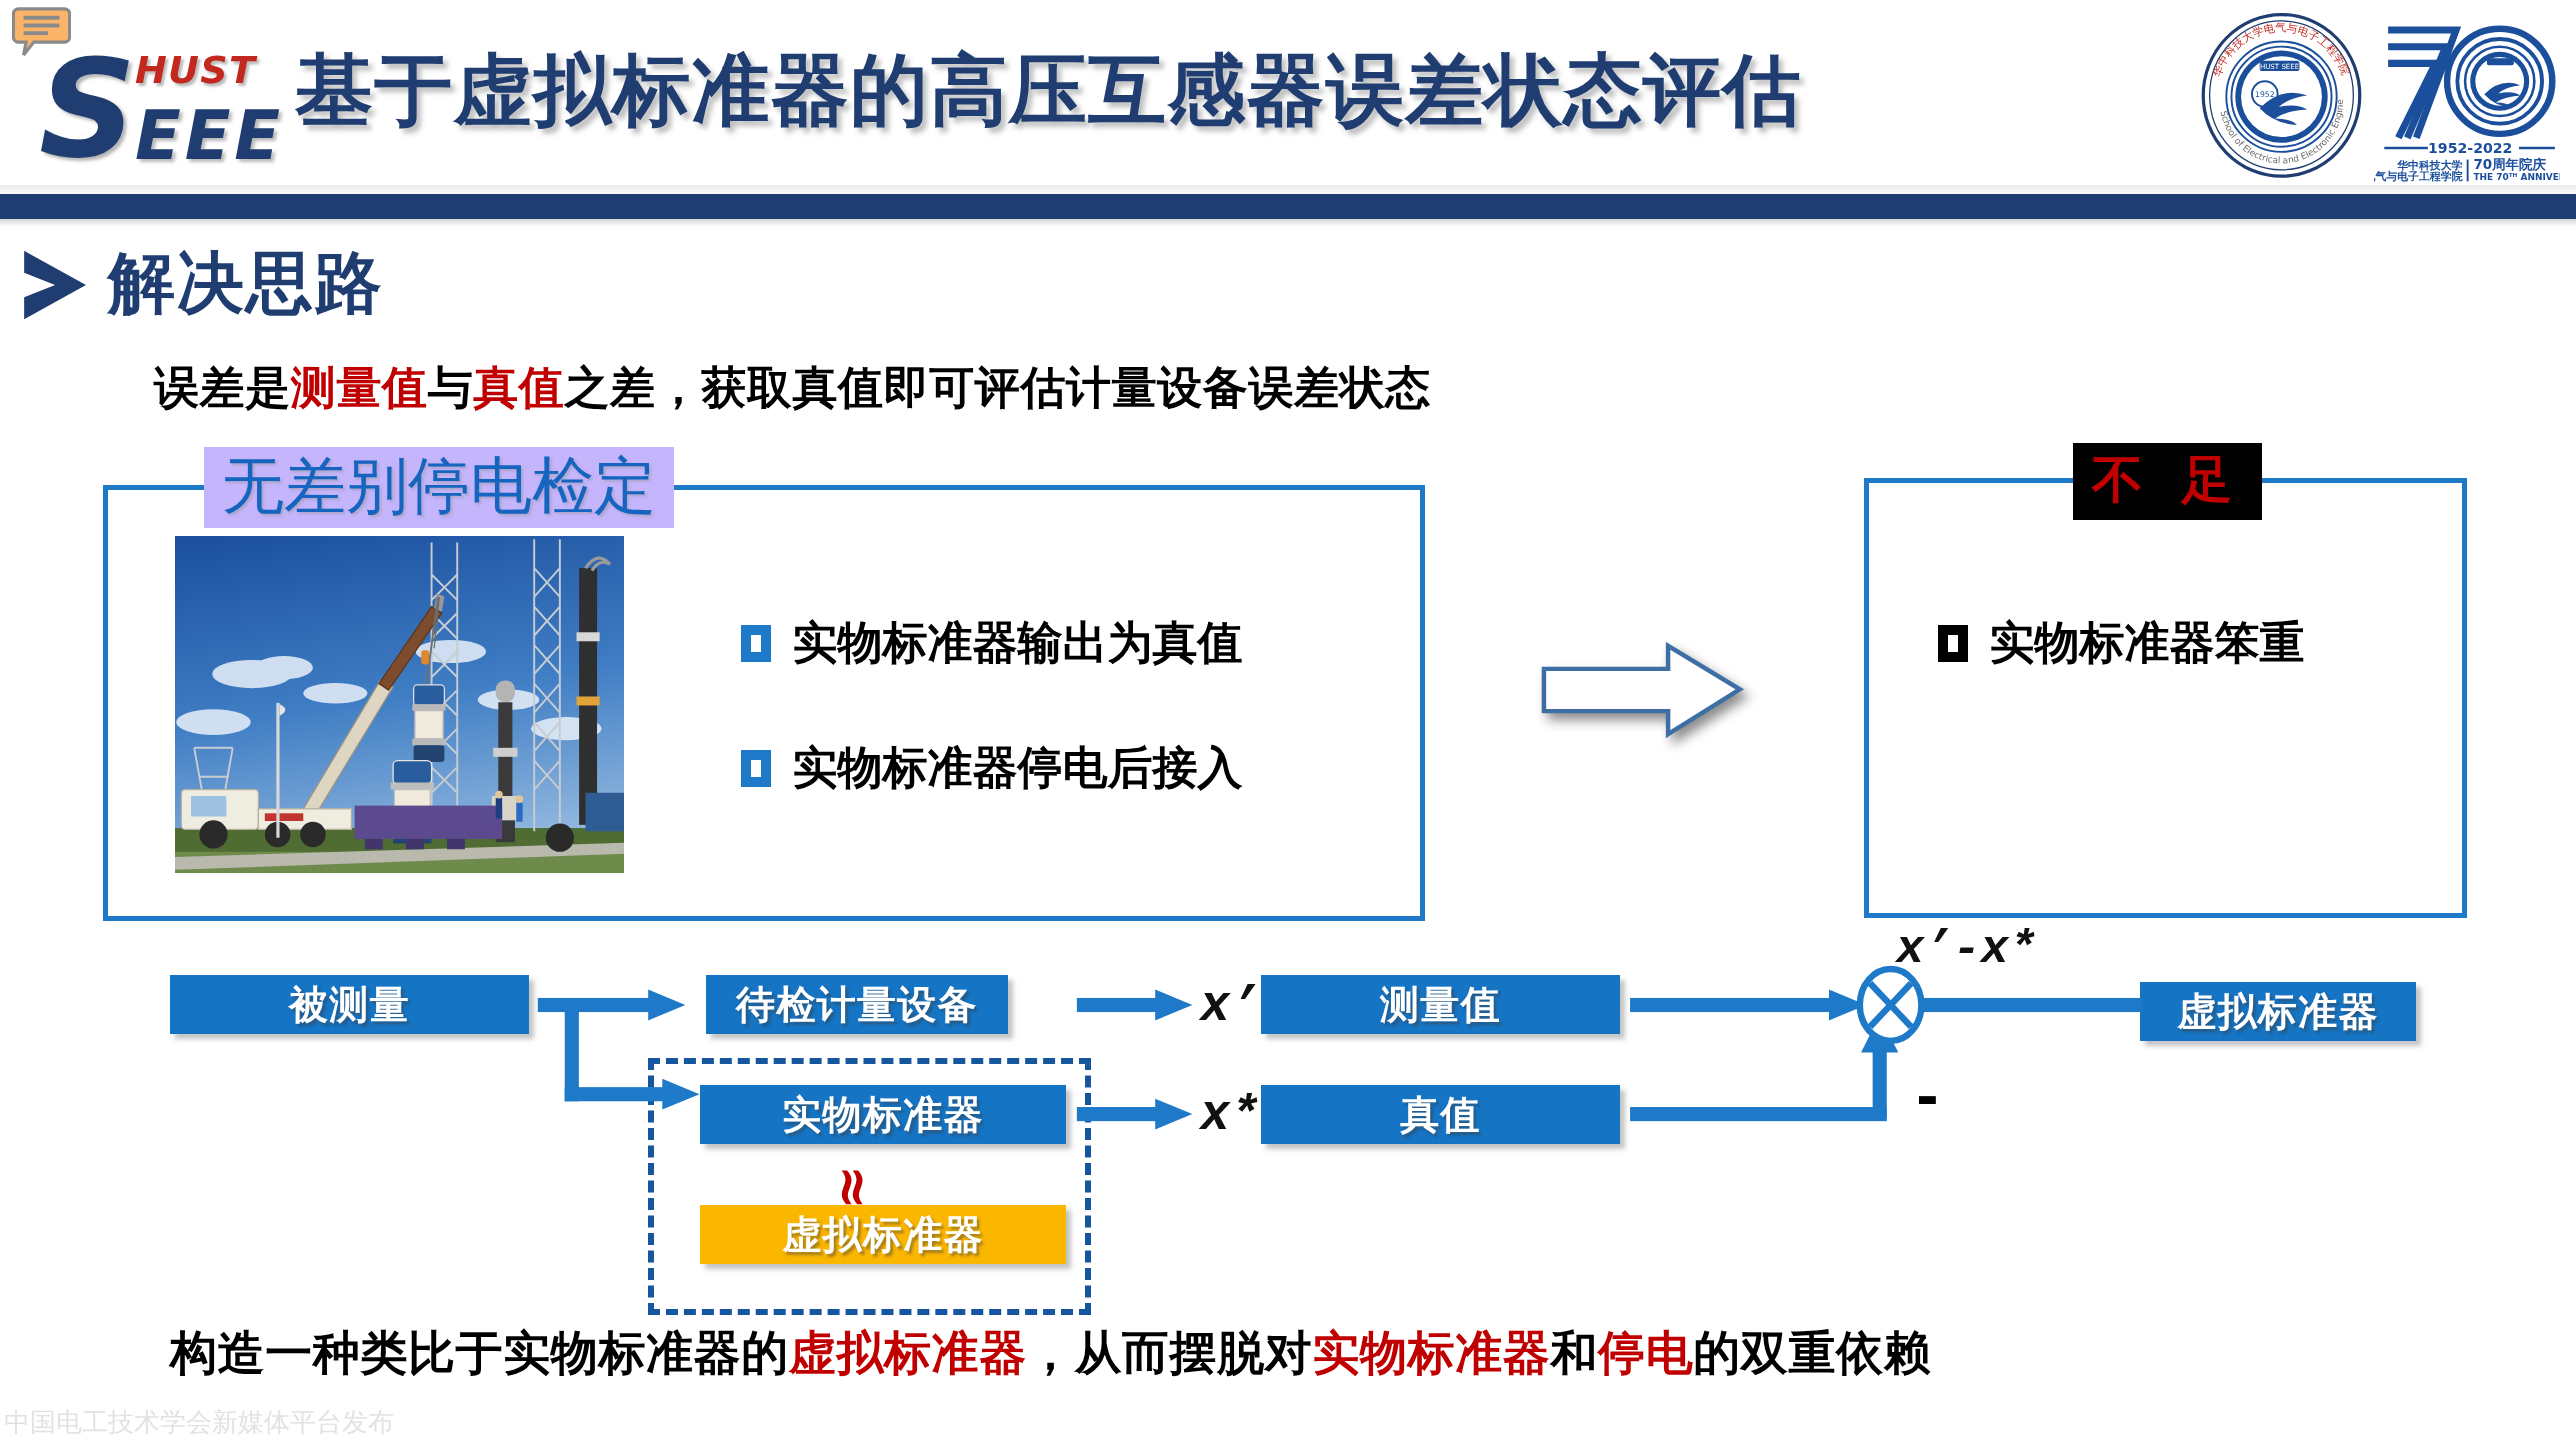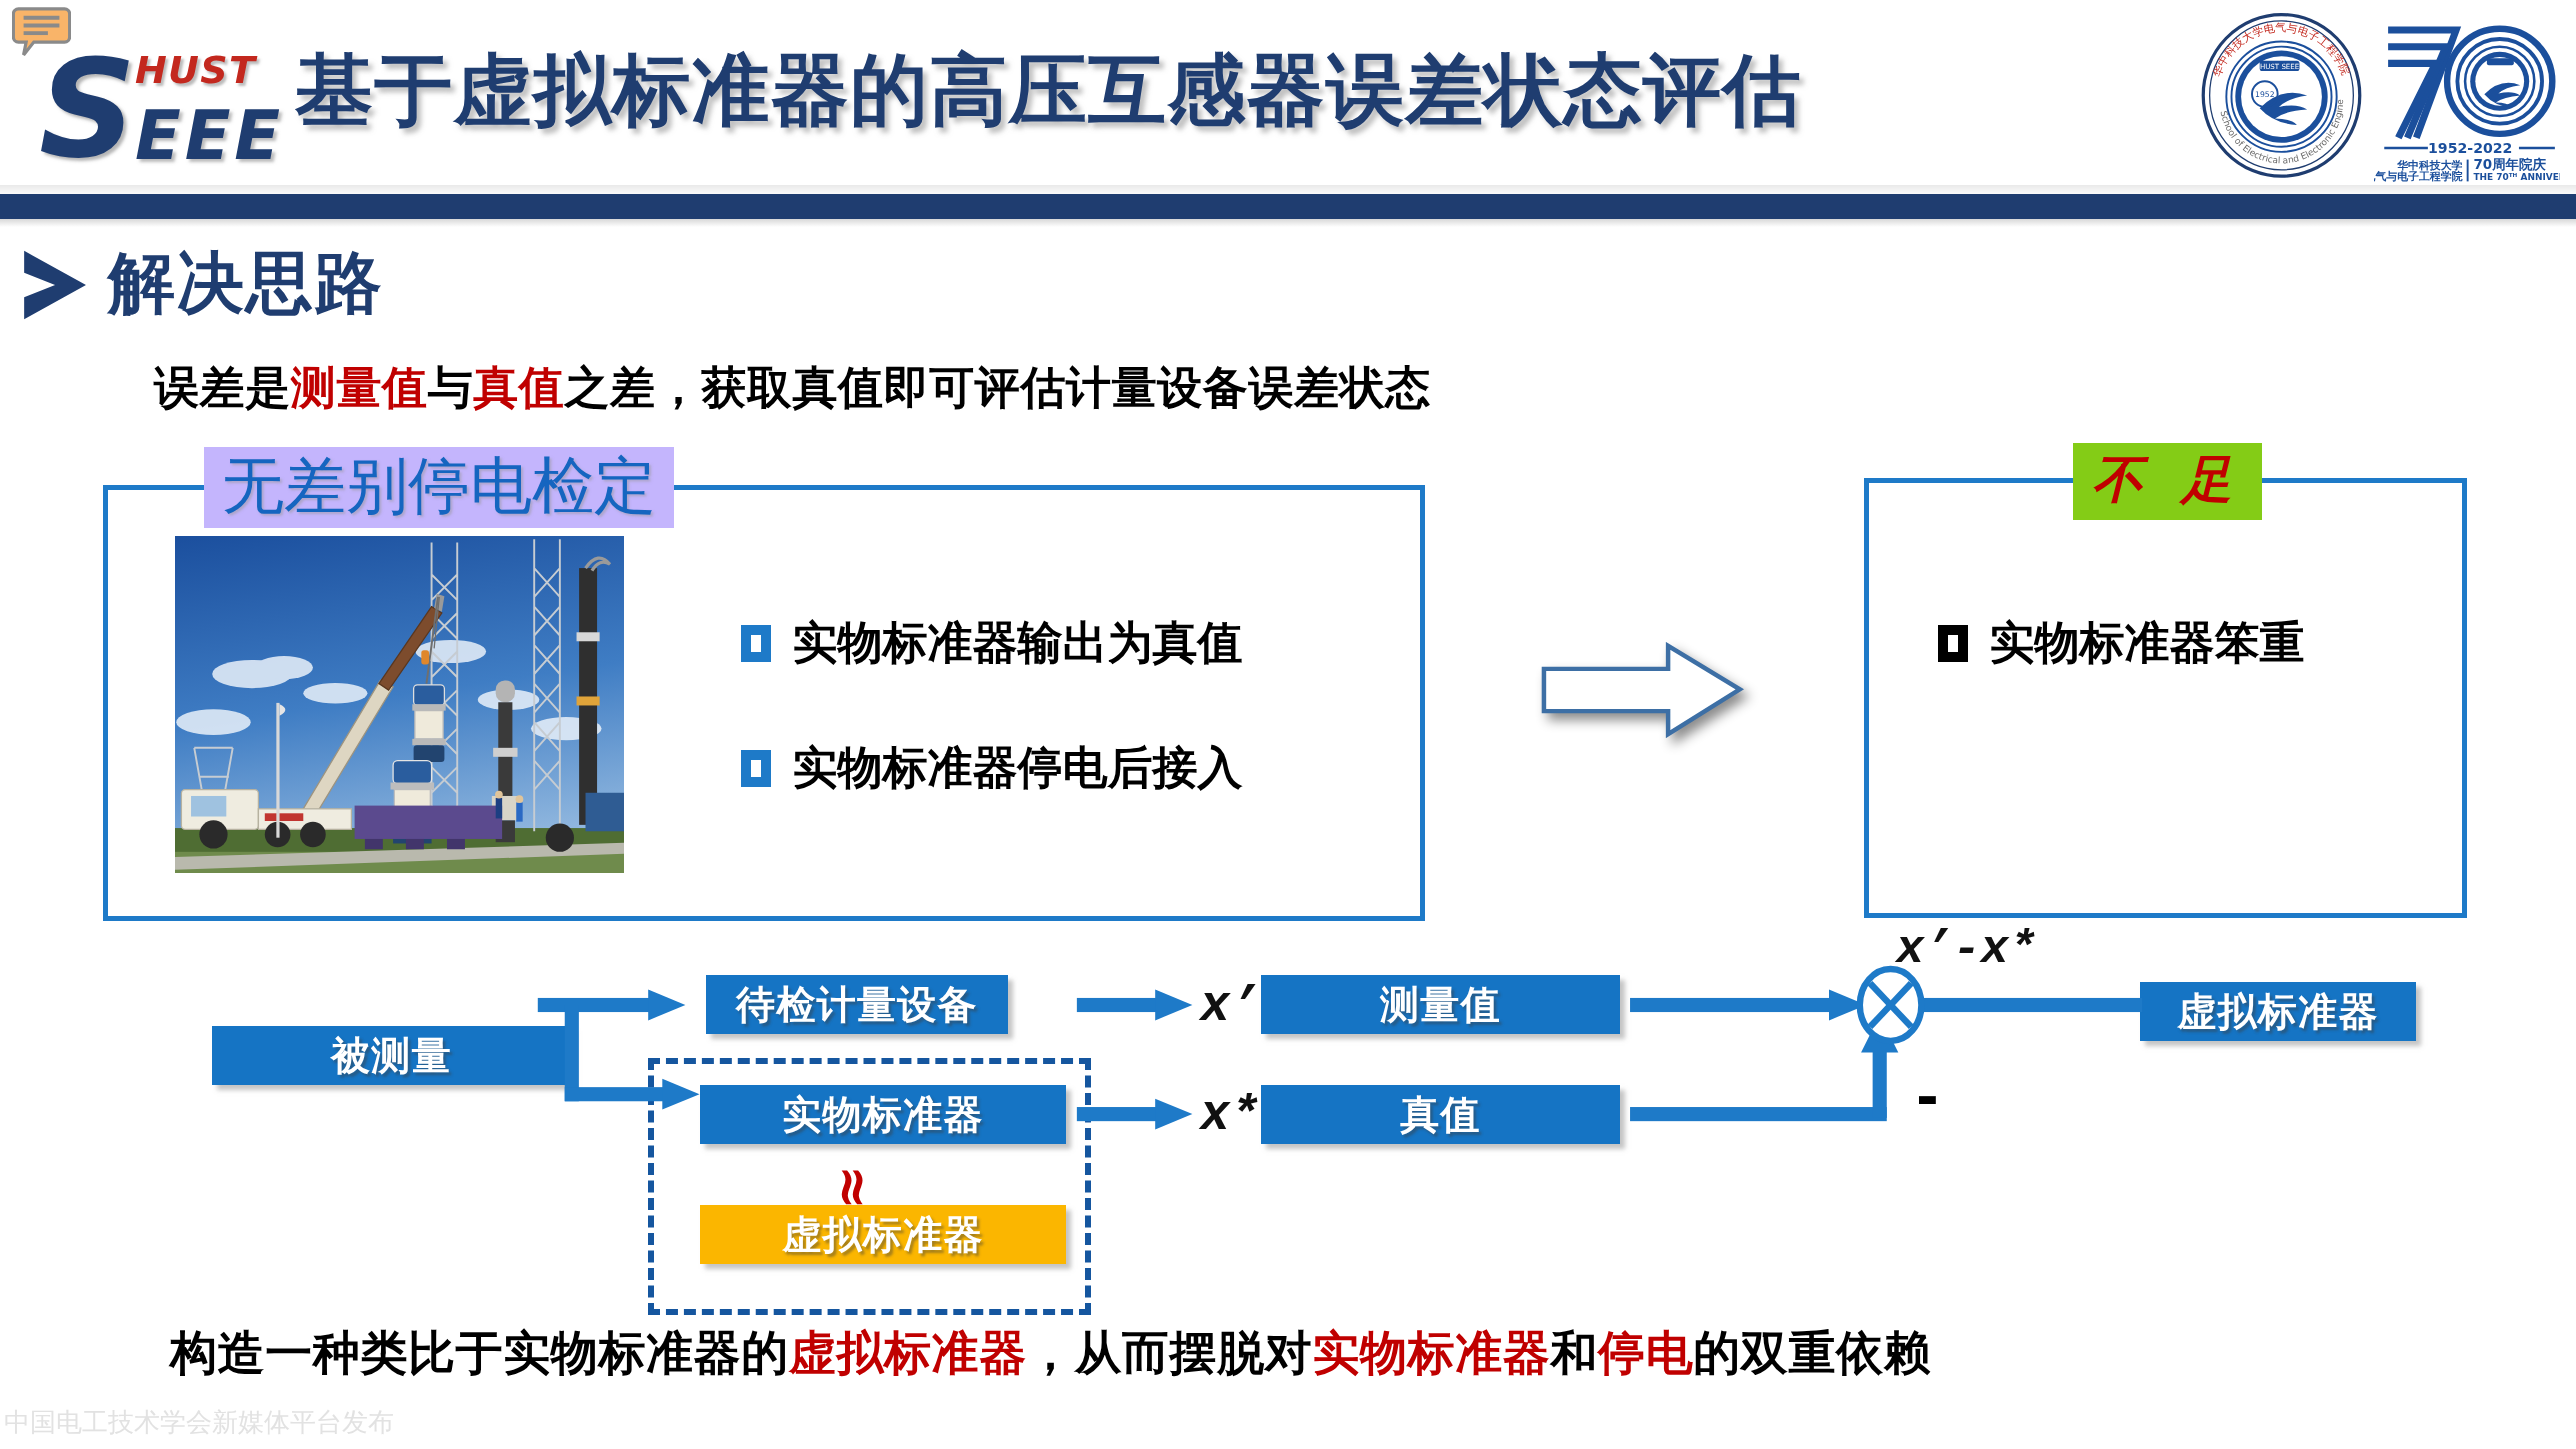--- a/index.html
+++ b/index.html
@@ -81,25 +81,24 @@
     font-family:"DejaVu Sans","Liberation Sans",sans-serif;}
 
   
   #big-arrow{position:absolute;left:1540px;top:642px;width:205px;height:96px;
     filter:drop-shadow(6.4px 7.7px 5.8px rgba(0,0,0,.45));}
 
   
   #right-panel{position:absolute;left:1864px;top:478px;width:603px;height:440px;
     border:5.8px solid #1E7AC8;box-sizing:border-box;}
   #right-panel-title{
-    position:absolute;left:2073px;top:443px;background:#84cc16;padding:3.9px 19px 7.7px 19px;
+    position:absolute;left:2073px;top:443px;background:#000000;padding:3.9px 19px 7.7px 19px;
     font-size:51px;font-weight:bold;color:#C00000;white-space:nowrap;line-height:65px;
     letter-spacing:10.3px;z-index:4;
     font-family:"DejaVu Sans","Liberation Sans",sans-serif;
-    font-style:italic;
   }
   #right-bullets{position:absolute;left:1938px;top:616px;width:526px;}
 
   
   .fbox{position:absolute;background:#1574C4;color:#fff;font-weight:bold;
     display:flex;align-items:center;justify-content:center;
     font-family:"DejaVu Sans","Liberation Sans",sans-serif;
     box-shadow:4.5px 4.5px 4.5px rgba(150,150,150,.55);
     text-shadow:2.6px 2.6px 2.6px rgba(60,60,60,.45);
     font-size:39px;letter-spacing:1.3px;white-space:nowrap;}
@@ -345,21 +344,21 @@
 <div id="right-panel-title">不 足</div>
 <div id="right-bullets">
   <div class="bullet-row">
     <span class="bullet-sq dark"></span>
     <span class="bullet-tx">实物标准器笨重</span>
   </div>
 </div>
 
 <div id="dashbox"></div>
 
-<div class="fbox" style="left:170px;top:1026px;width:359px;height:59px;margin-left:42px;">被测量</div>
+<div class="fbox" style="left:170px;top:975px;width:359px;height:59px;">被测量</div>
 <div class="fbox" style="left:706px;top:975px;width:302px;height:59px;">待检计量设备</div>
 <div class="fbox" style="left:700px;top:1085px;width:366px;height:59px;">实物标准器</div>
 <div class="fbox yellow" style="left:700px;top:1205px;width:366px;height:59px;">虚拟标准器</div>
 <div class="fbox" style="left:1261px;top:975px;width:359px;height:59px;">测量值</div>
 <div class="fbox" style="left:1261px;top:1085px;width:359px;height:59px;">真值</div>
 <div class="fbox" style="left:2140px;top:982px;width:276px;height:59px;">虚拟标准器</div>
 
 <div id="approx">≈</div>
 
 <svg style="position:absolute;left:0;top:924px;width:2576px;height:411px;" viewBox="0 0 4014 640">

